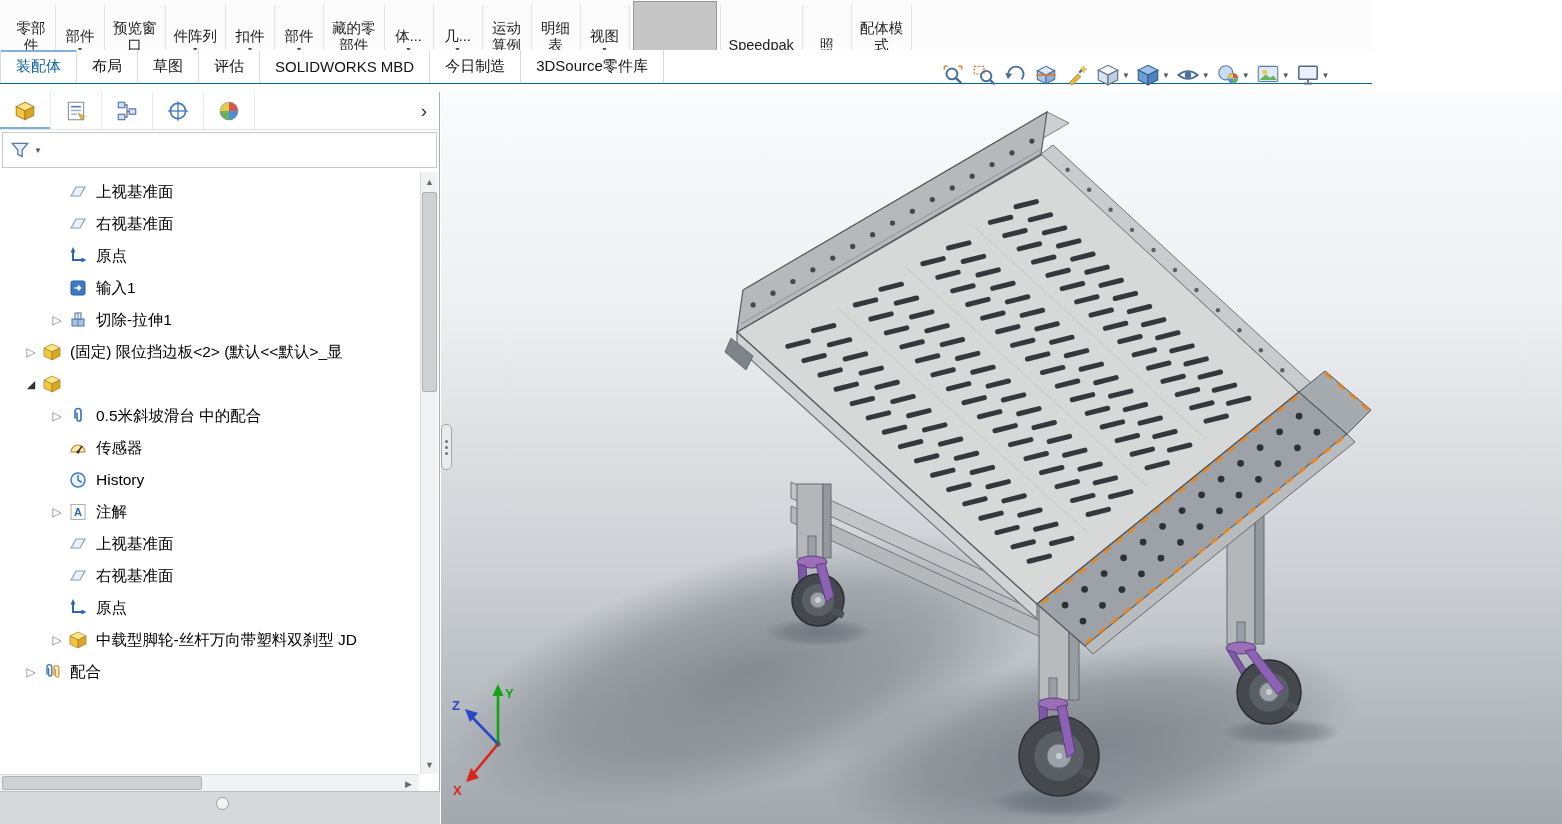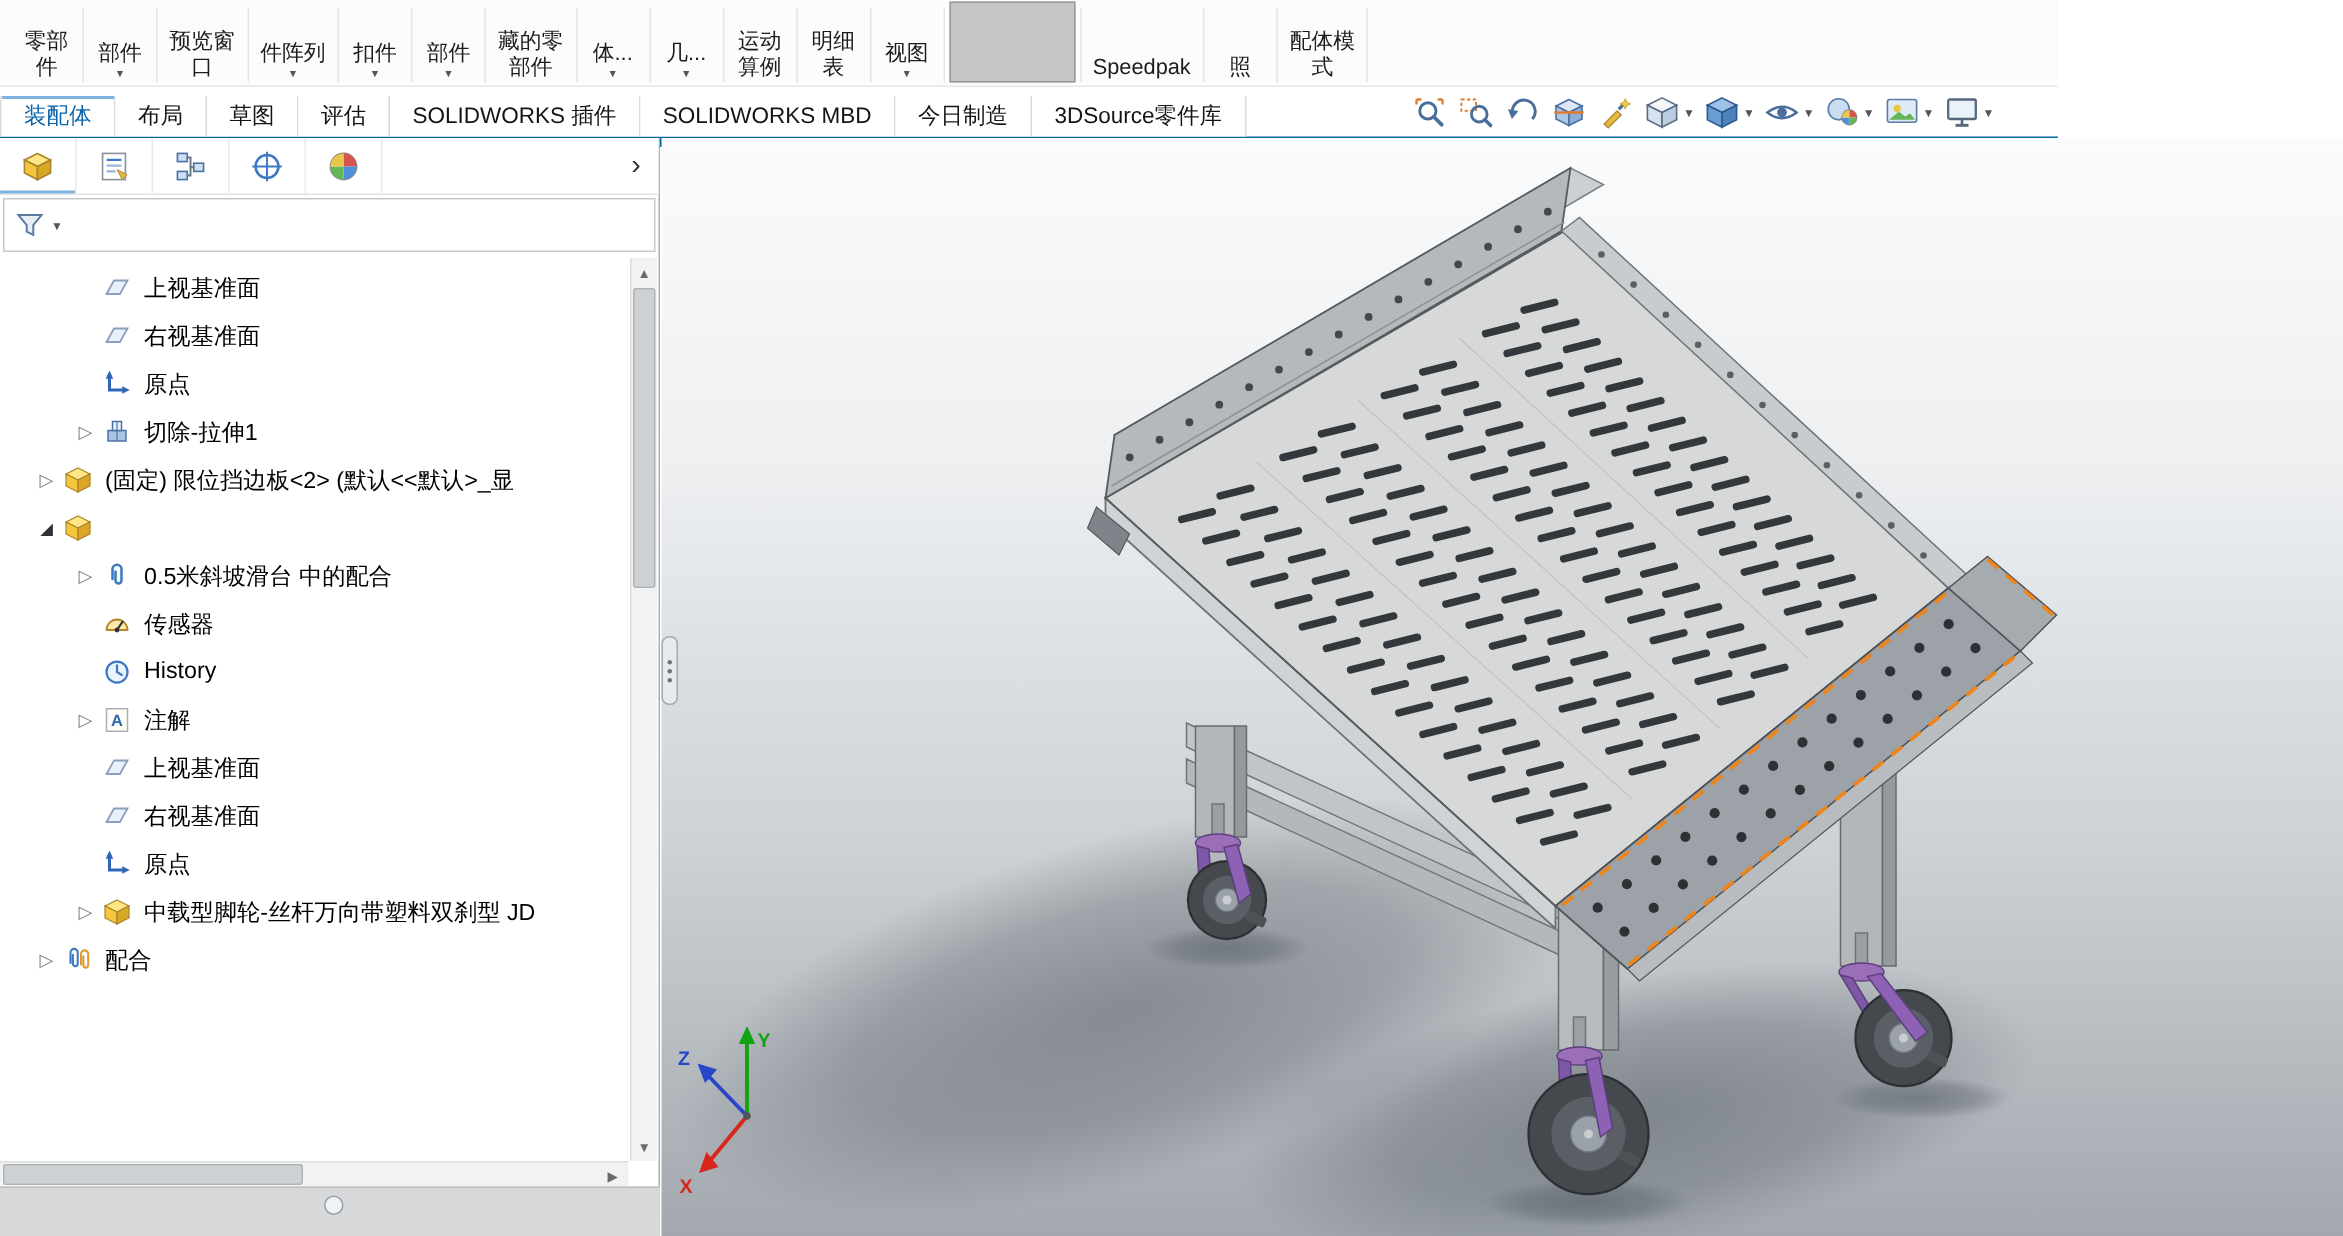--- a/index.html
+++ b/index.html
@@ -8,21 +8,21 @@
 
 
 #ribbon{position:absolute;left:0;top:0;width:100%;height:58px;background:#fcfcfc;border-bottom:1px solid #e6e6e6;display:flex;align-items:flex-end;padding:0 0 2px 10px;overflow:hidden}
 .rib-btn{display:flex;flex-direction:column;align-items:center;justify-content:flex-end;min-width:42px;padding:0 5px;color:#1c1c1c;font-size:14.5px;line-height:1.22;cursor:default}
 .rib-line{white-space:nowrap}
 .rib-caret{font-size:7px;color:#555;margin-top:1px}
 .rib-btn.grayed{width:84px;height:54px;background:#c6c6c6;border:1px solid #979797}
 .rib-sep{width:1px;height:50px;background:#e4e4e4;margin:0 3px;align-self:flex-end}
 
 
-#tabbar{position:absolute;left:0;top:64px;width:100%;height:34px;background:#fff;border-bottom:7px solid #0369a1;display:flex}
+#tabbar{position:absolute;left:0;top:50px;width:100%;height:34px;background:#fff;border-bottom:1px solid #0369a1;display:flex}
 .tab{display:flex;align-items:center;padding:0 15px;font-size:15px;color:#141414;border-right:1px solid #dadada;background:#fff;white-space:nowrap}
 .tab:first-child{border-left:1px solid #dadada}
 .tab.active{color:#0b63a8;box-shadow:inset 0 2px 0 #7fb2df}
 #headsup{position:absolute;left:935px;top:58px;height:34px;display:flex;align-items:center}
 .hud-item{display:flex;align-items:center;margin-left:5px}
 .hud-icon{width:26px;height:26px}
 .hud-icon svg{width:100%;height:100%;display:block}
 .hud-caret{font-size:8px;color:#555;margin-left:1px}
 
 
@@ -146,21 +146,20 @@
         <div class="rib-sep"></div>
       </div>
   </div>
 
   <div id="tabbar">
     <div id="tabs" style="display:flex">
         <div class="tab active">装配体</div>
         <div class="tab">布局</div>
         <div class="tab">草图</div>
         <div class="tab">评估</div>
-        <div class="tab">SOLIDWORKS 插件</div>
         <div class="tab">SOLIDWORKS MBD</div>
         <div class="tab">今日制造</div>
         <div class="tab">3DSource零件库</div>
       </div>
   </div>
   <div id="headsup">
       <div class="hud-item">
         <span class="hud-icon">
           <svg viewBox="0 0 24 24">
             <path d="M4 4 H7 M4 4 V7 M20 4 H17 M20 4 V7" stroke="#e07b28" stroke-width="1.4" fill="none"></path>
@@ -343,20 +342,30 @@
         <div class="trow d2">
           <span class="arrow"></span>
           <span class="ticon">
             <svg viewBox="0 0 20 20">
               <path d="M5 4 V14 H15" fill="none" stroke="#2d66b8" stroke-width="2"></path>
               <polygon points="5,1 2.5,6.5 7.5,6.5" fill="#2d66b8"></polygon>
               <polygon points="18.5,14 13.5,11.5 13.5,16.5" fill="#2d66b8"></polygon>
             </svg>
           </span>
           <span class="tlabel">原点</span>
+        </div>
+        <div class="trow d2">
+          <span class="arrow"></span>
+          <span class="ticon">
+            <svg viewBox="0 0 20 20">
+              <rect x="3" y="3" width="14" height="14" rx="2" fill="#3e79c4" stroke="#275c9b"></rect>
+              <path d="M6.5 10 H12 M10 7.5 L12.5 10 L10 12.5" stroke="#fff" stroke-width="1.6" fill="none"></path>
+            </svg>
+          </span>
+          <span class="tlabel">输入1</span>
         </div>
         <div class="trow d2">
           <span class="arrow">▷</span>
           <span class="ticon">
             <svg viewBox="0 0 20 20">
               <rect x="4" y="9" width="12" height="7" fill="#a9c4e2" stroke="#4c72a4"></rect>
               <rect x="7" y="3" width="6" height="6" fill="#e8f0fa" stroke="#4c72a4"></rect>
               <line x1="10" y1="3" x2="10" y2="16" stroke="#4c72a4" stroke-width="0.8"></line>
             </svg>
           </span>

